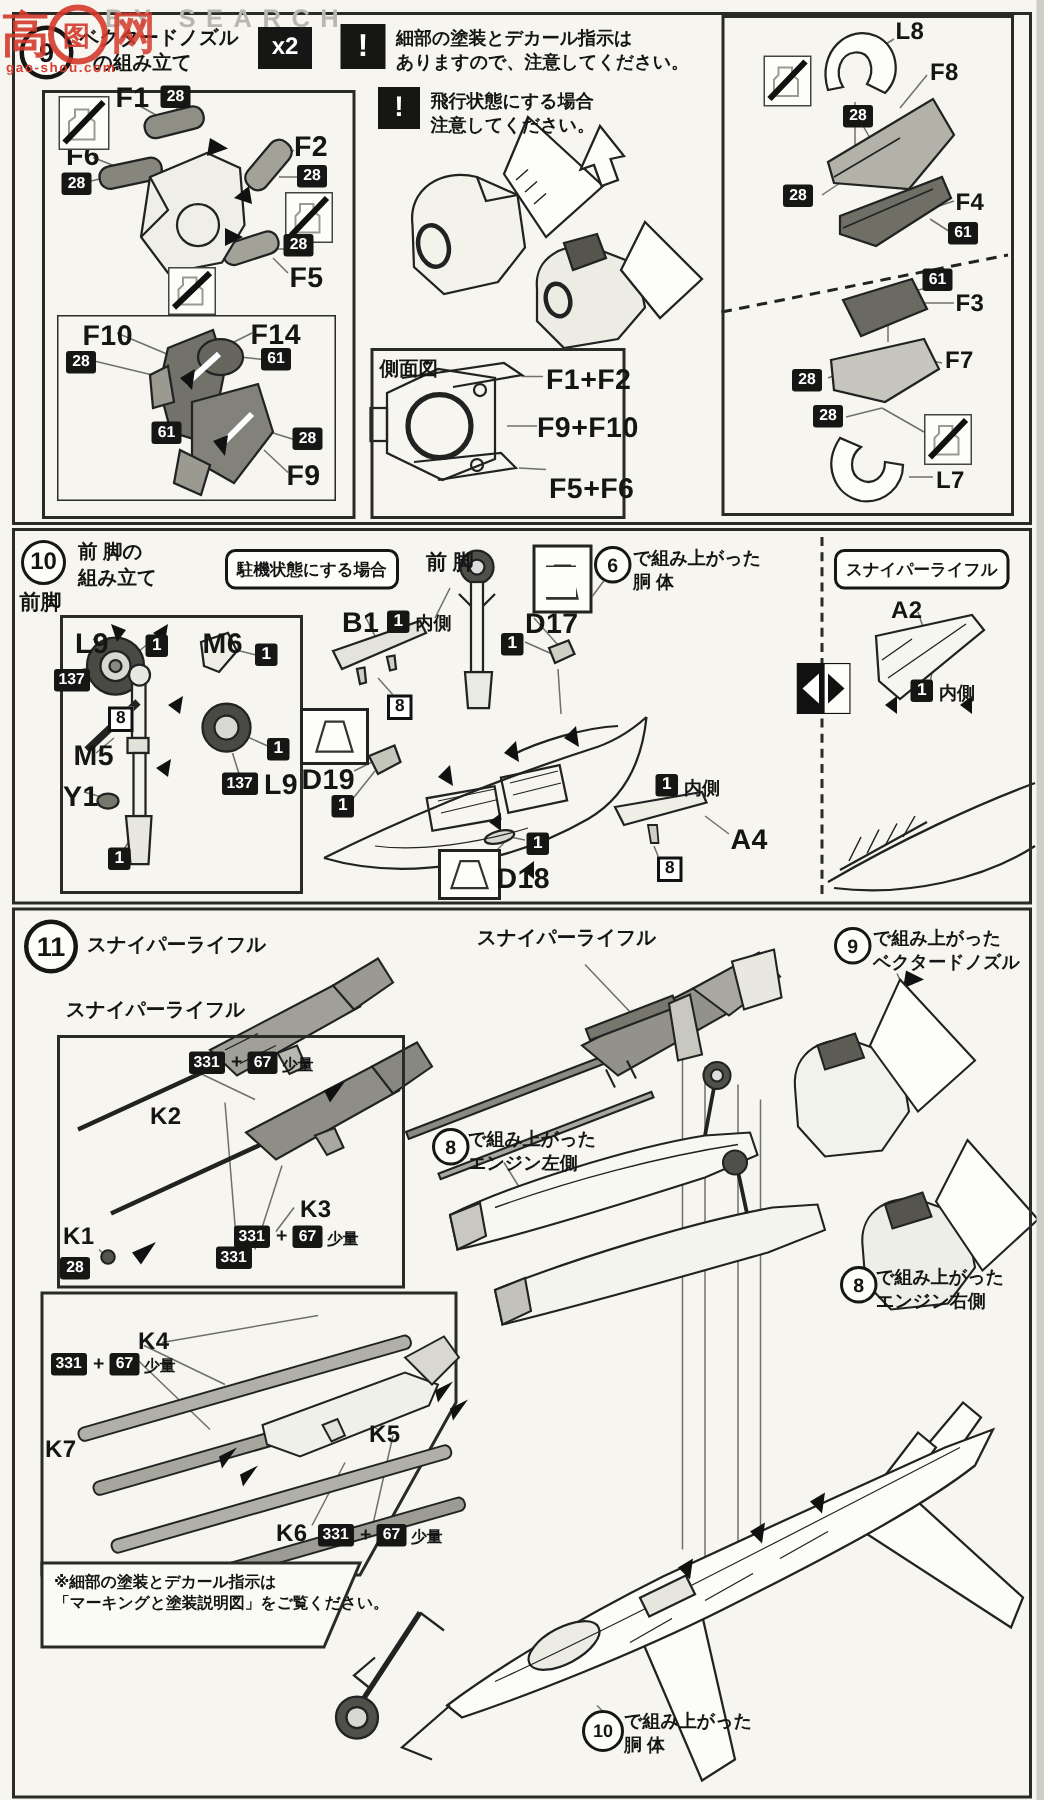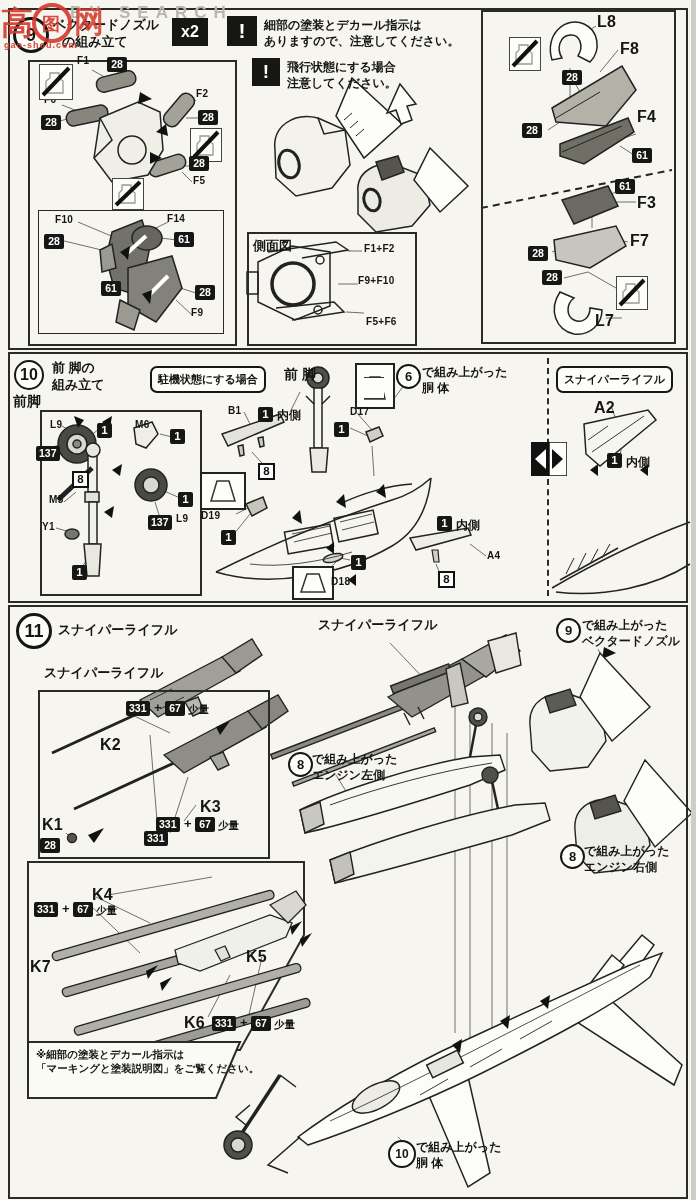--- a/index.html
+++ b/index.html
@@ -3,21 +3,21 @@
 <meta charset="utf-8">
 <style>
   html,body{margin:0;padding:0}
   body{width:696px;height:1200px;background:#f6f5ef;font-family:"Liberation Sans","DejaVu Sans",sans-serif;color:#151515;position:relative;overflow:hidden}
   #sheet{position:absolute;left:0;top:0;width:696px;height:1200px}
   .abs{position:absolute}
   .panel{position:absolute;border:2px solid #2a2a26;background:transparent;z-index:2}
   .box{position:absolute;border:2px solid #2a2a26;background:transparent;z-index:3}
   .box.thin{border-width:1.5px}
   svg.art{position:absolute;z-index:1}
-  .lbl{position:absolute;font-weight:bold;font-size:10px;z-index:5;letter-spacing:.3px;white-space:nowrap}
+  .lbl{position:absolute;font-weight:bold;font-size:19px;z-index:5;letter-spacing:.3px;white-space:nowrap}
   .lbl.big{font-size:16px}
   .jp{position:absolute;font-weight:bold;font-size:12px;z-index:5;white-space:nowrap}
   .jp.t{font-size:13px}
   .jp.s{font-size:10.5px}
   .badge{position:absolute;background:#161614;color:#fff;font-weight:bold;font-size:10.5px;line-height:15px;height:15px;text-align:center;border-radius:2px;padding:0 3px;min-width:14px;z-index:6;white-space:nowrap}
   .badge.sq{min-width:10px;width:15px;height:15px;line-height:15px;font-size:11.5px;padding:0}
   .badge8{position:absolute;background:#fff;color:#111;border:2px solid #111;font-weight:bold;font-size:11.5px;width:13px;height:13px;line-height:13px;text-align:center;z-index:6}
   .plus{position:absolute;font-weight:bold;font-size:13px;z-index:6}
   .cn{position:absolute;border:3px solid #161614;border-radius:50%;background:#fdfdfa;font-weight:bold;text-align:center;z-index:6}
   .cn.big{width:30px;height:30px;line-height:30px;font-size:18px}
@@ -404,28 +404,28 @@
 
   <div class="jp t" style="left:253px;top:237px">側面図</div>
   <div class="lbl" style="left:364px;top:243px">F1+F2</div>
   <div class="lbl" style="left:358px;top:275px">F9+F10</div>
   <div class="lbl" style="left:366px;top:316px">F5+F6</div>
 
   <div class="lbl big" style="left:597px;top:13px">L8</div>
   <div class="lbl big" style="left:620px;top:40px">F8</div>
   <div class="badge" style="left:562px;top:70px">28</div>
   <div class="badge" style="left:522px;top:123px">28</div>
-  <div class="lbl big" style="left:637px;top:108px">F4</div>
+  <div class="lbl big" style="left:637px;top:127px">F4</div>
   <div class="badge" style="left:632px;top:148px">61</div>
   <div class="badge" style="left:615px;top:179px">61</div>
   <div class="lbl big" style="left:637px;top:194px">F3</div>
   <div class="lbl big" style="left:630px;top:232px">F7</div>
   <div class="badge" style="left:528px;top:246px">28</div>
   <div class="badge" style="left:542px;top:270px">28</div>
-  <div class="lbl big" style="left:595px;top:312px">L7</div>
+  <div class="lbl big" style="left:624px;top:312px">L7</div>
 
   <div class="noglue" style="left:39px;top:64px;width:32px;height:34px"><svg width="32" height="34">
         <path d="M10 8 h9 v5 l4 3 v12 h-17 v-12 l4-3 z" fill="none" stroke="#9a9a92" stroke-width="1.3"></path>
         <line x1="3" y1="30" x2="29" y2="3" stroke="#111" stroke-width="4"></line>
       </svg></div>
   <div class="noglue" style="left:190px;top:128px;width:30px;height:32px"><svg width="30" height="32">
         <path d="M9 7 h9 v5 l4 3 v11 h-16 v-11 l3-3 z" fill="none" stroke="#9a9a92" stroke-width="1.3"></path>
         <line x1="3" y1="28" x2="27" y2="3" stroke="#111" stroke-width="4"></line>
       </svg></div>
   <div class="noglue" style="left:112px;top:178px;width:30px;height:30px"><svg width="30" height="30">

